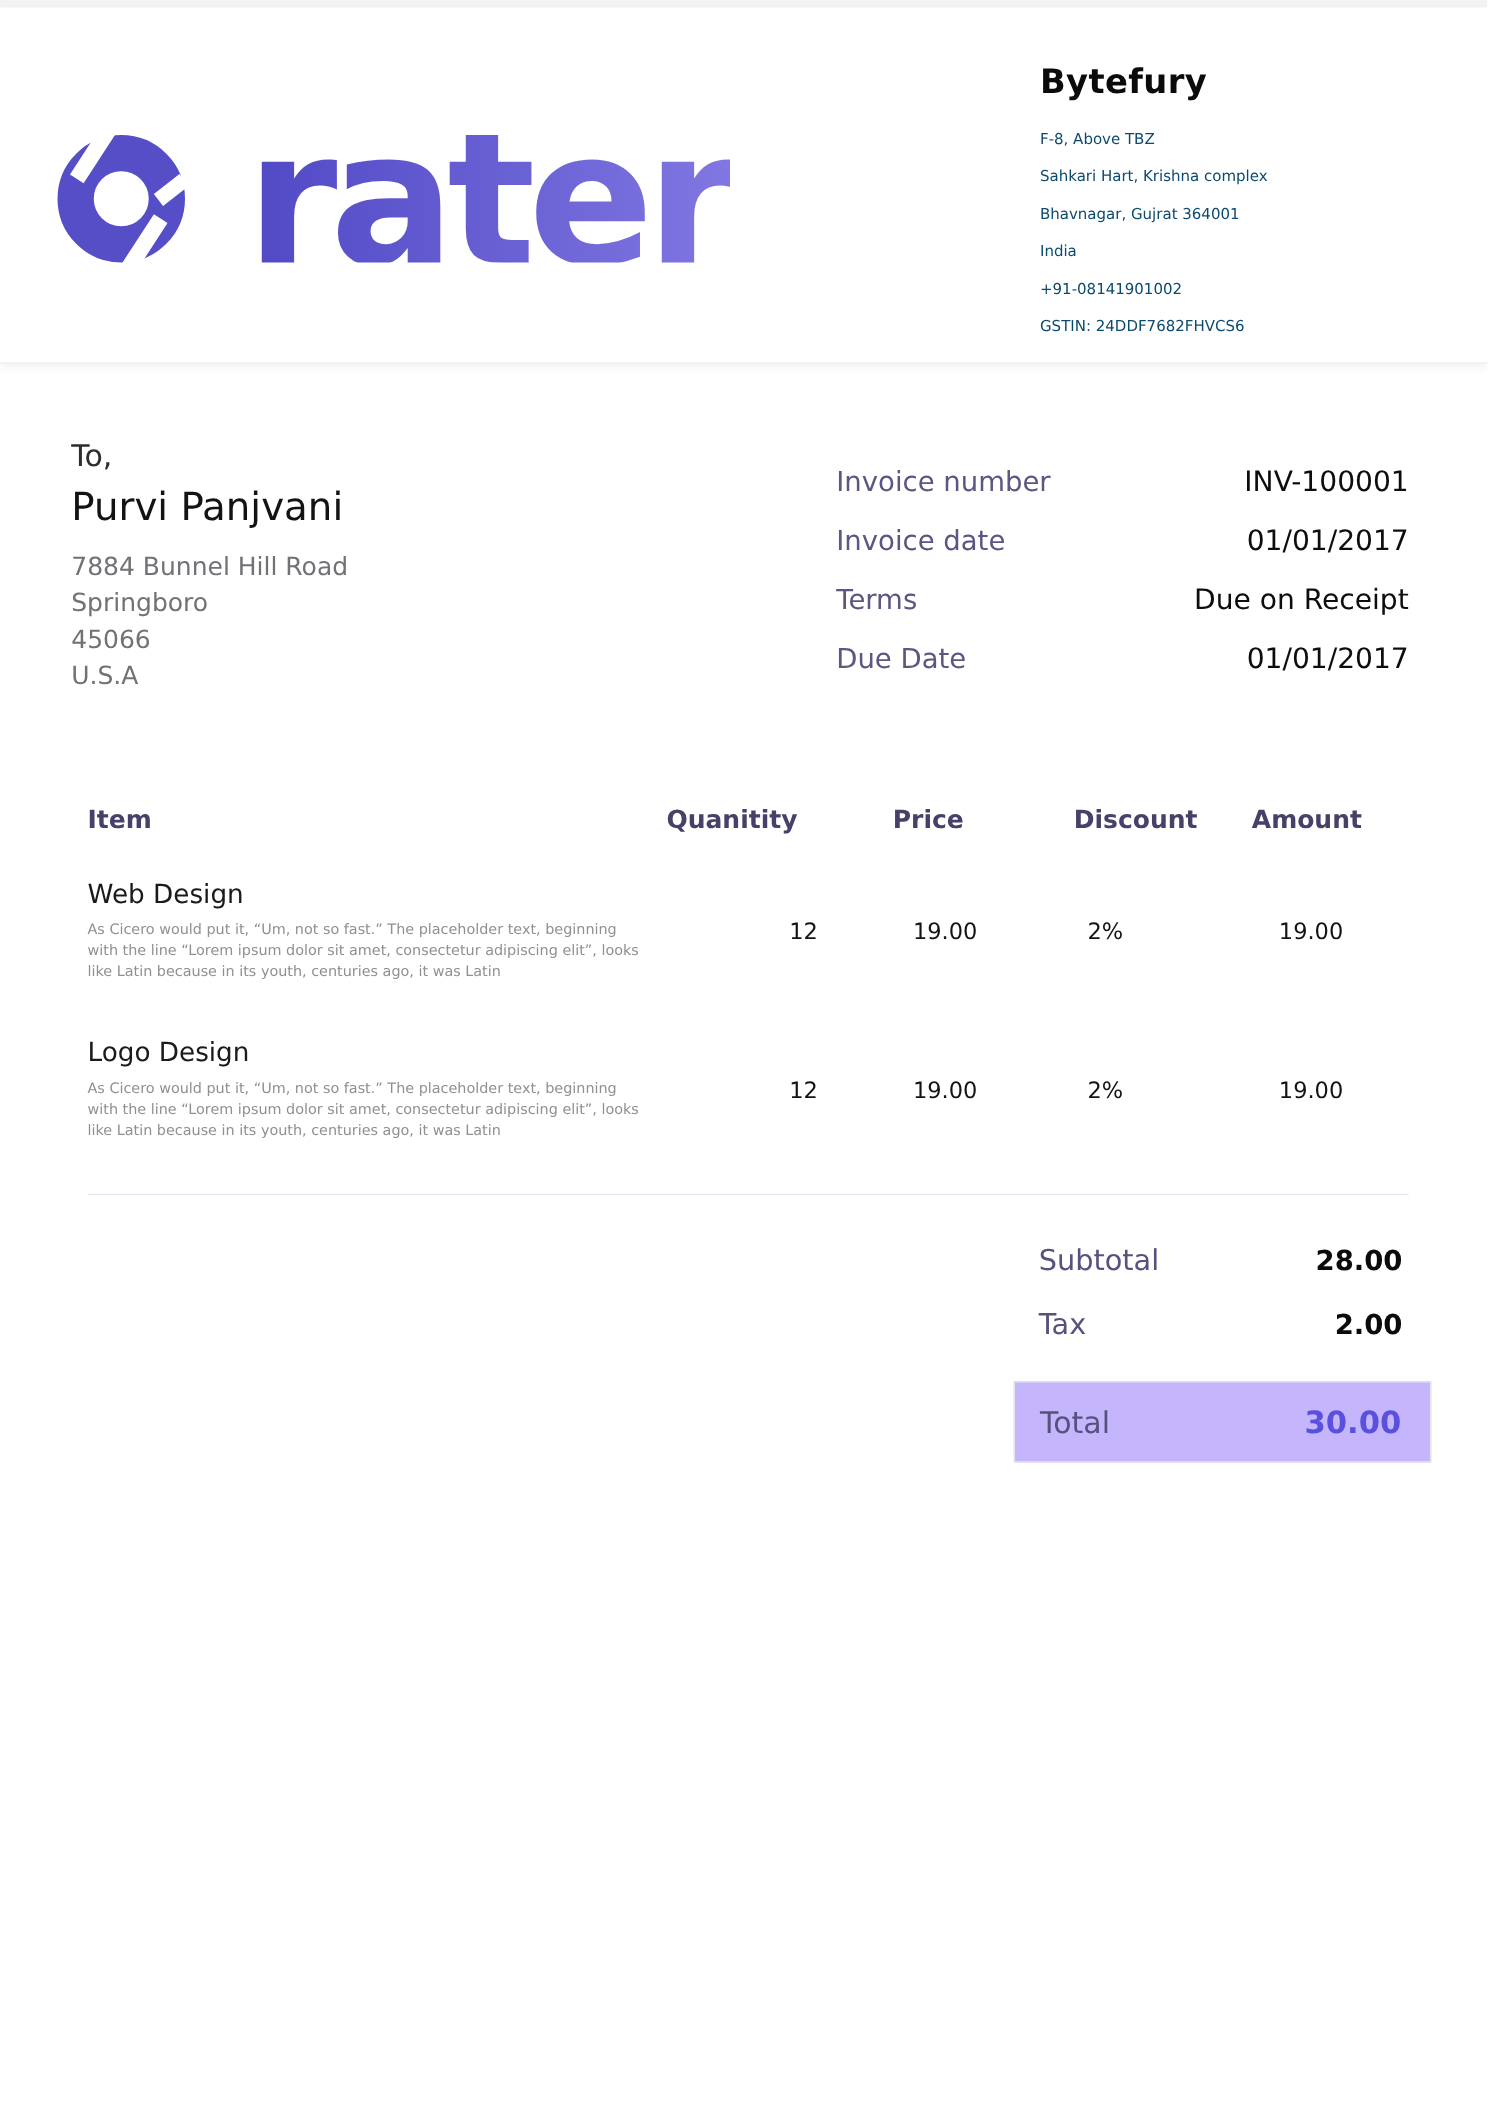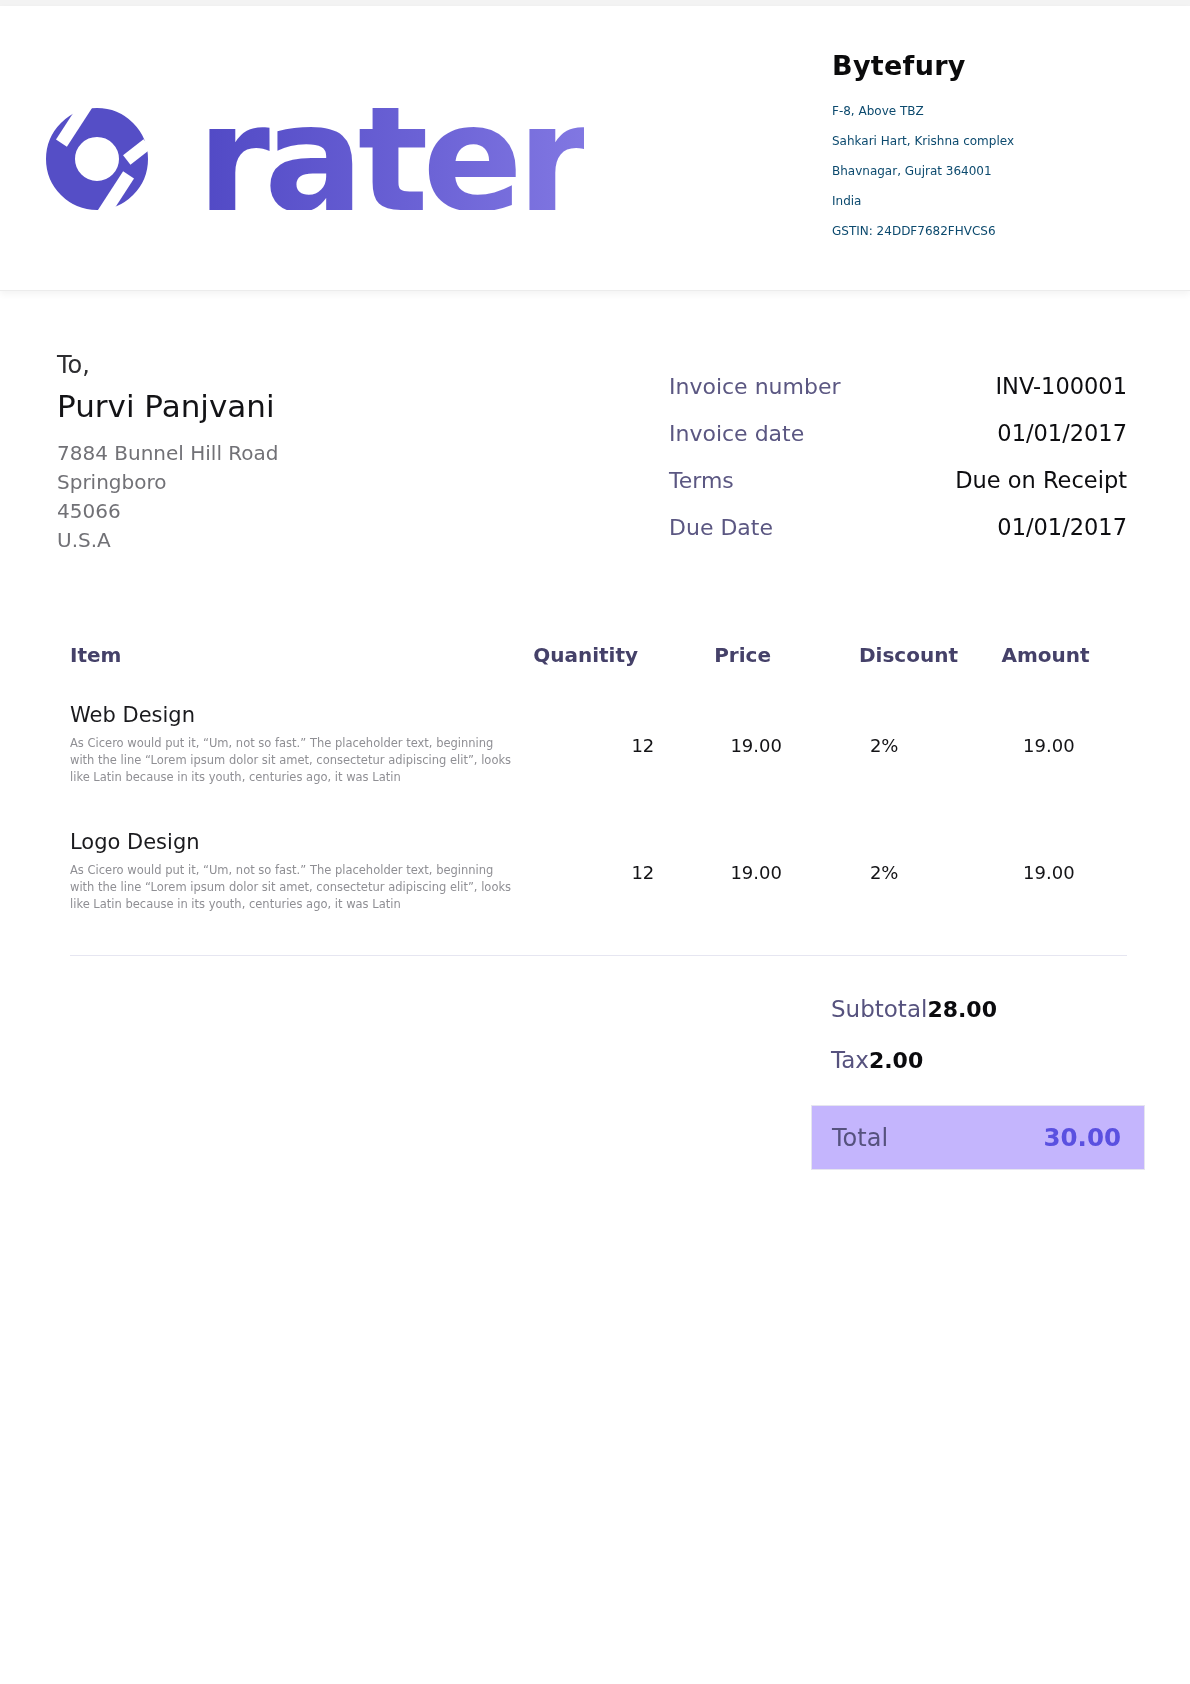--- a/index.html
+++ b/index.html
@@ -65,21 +65,21 @@
   .item-row { margin-top:36px; }
   .item-row + .item-row { margin-top:44px; }
   .item-name { font-size:21px; color:#1a1a1d; margin-bottom:8px; }
   .item-desc { font-size:11.5px; color:#8f8f94; line-height:17px; width:450px; max-width:450px; }
   .cell-num { font-size:18px; color:#131316; padding-top:32px; }
   .items-divider { border:none; border-top:1px solid #e6e6f1; margin-top:42px; }
 
   
   .totals { display:flex; flex-direction:column; align-items:flex-end; padding-right:45px; margin-top:40px; }
   .totals-inner { width:334px; }
-  .t-row { display:flex; align-items:baseline; padding:0 23px 0 20px; margin-bottom:25px; }
+  .t-row { display:flex; justify-content:space-between; align-items:baseline; padding:0 23px 0 20px; margin-bottom:25px; }
   .t-label { font-size:23px; color:#56527e; }
   .t-value { font-size:22px; font-weight:700; color:#0b0b0e; }
   .total-box {
     border:1px solid #e5e5ef; background:#c4b5fd;
     display:flex; justify-content:space-between; align-items:center;
     padding:17px 23px 17px 20px; margin-top:32px;
   }
   .total-box .t-label { font-size:24px; }
   .total-box .t-value { font-size:24.5px; color:#5a50e0; }
 </style>
@@ -97,20 +97,21 @@
         <div class="cut cut3"></div>
       </div>
       <div class="logo-text">rater</div>
     </div>
     <div class="company">
       <div class="company-name">Bytefury</div>
       <div class="company-line">F-8, Above TBZ</div>
       <div class="company-line">Sahkari Hart, Krishna complex</div>
       <div class="company-line">Bhavnagar, Gujrat 364001</div>
       <div class="company-line">India</div>
+      <div class="company-line">+91-08141901002</div>
       <div class="company-line">GSTIN: 24DDF7682FHVCS6</div>
     </div>
   </div>
 
   <div class="info-row">
     <div class="bill-to">
       <div class="to-heading">To,</div>
       <div class="to-name">Purvi Panjvani</div>
       <div class="to-line">7884 Bunnel Hill Road</div>
       <div class="to-line">Springboro</div>

